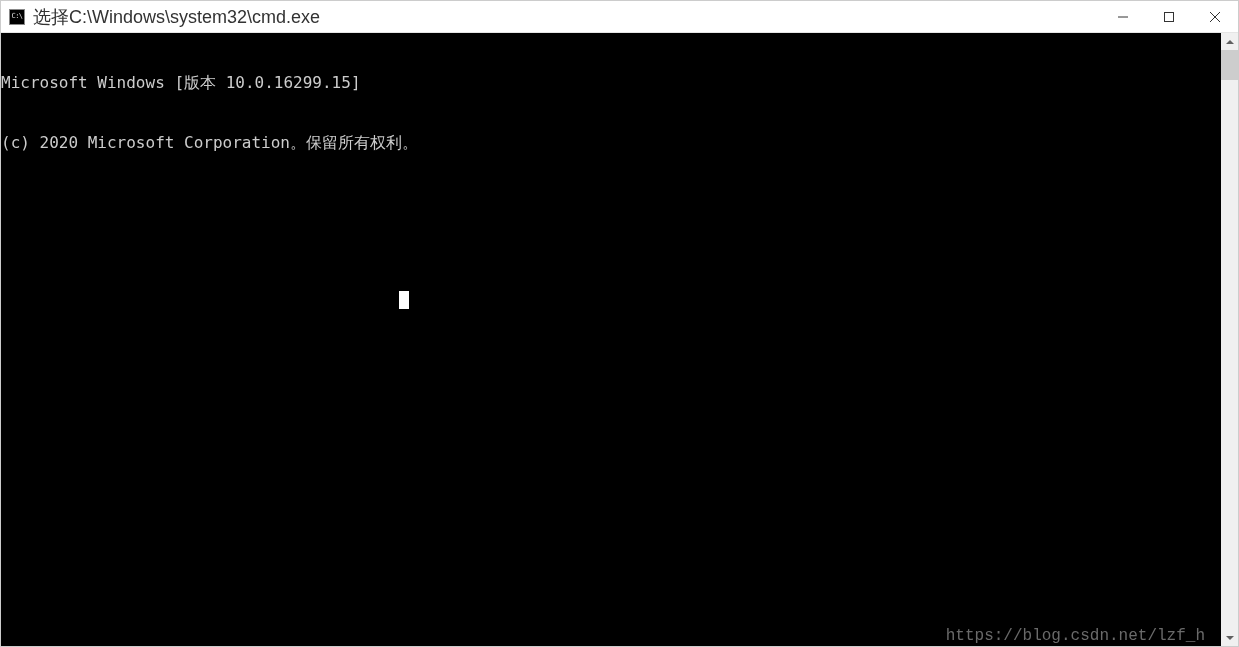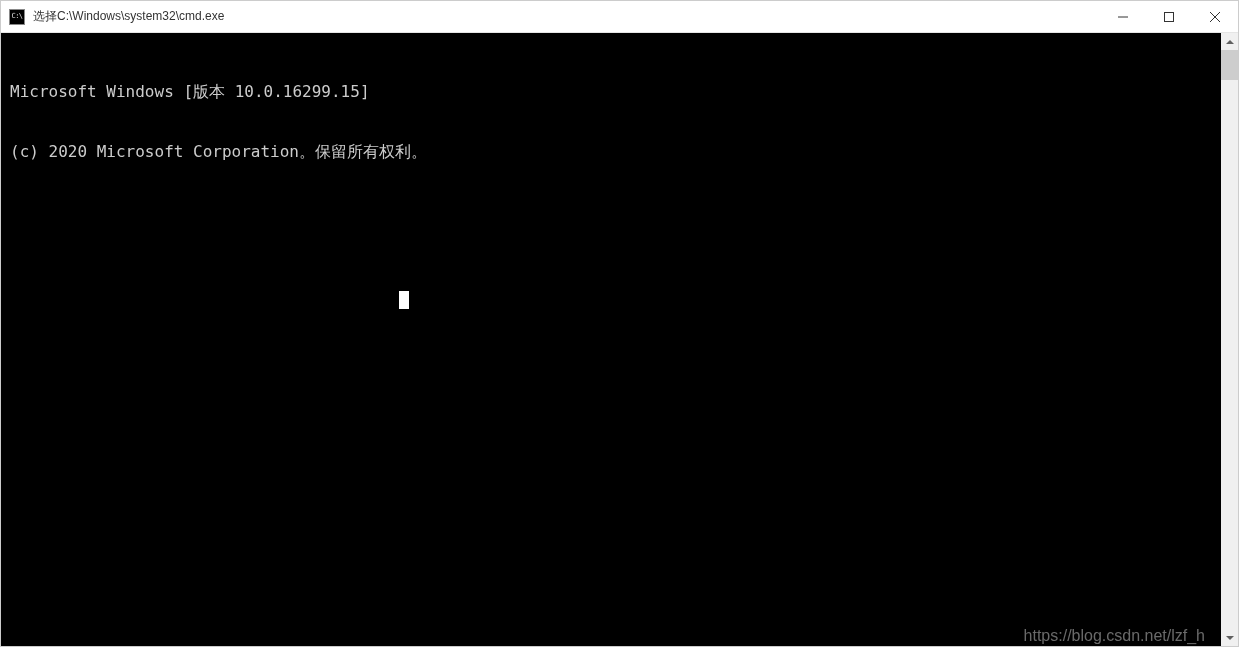--- a/index.html
+++ b/index.html
@@ -44,21 +44,21 @@
     }
     .app-icon-text {
       color: #dddddd;
       font-size: 7px;
       font-family: "Consolas", monospace;
       line-height: 1;
       letter-spacing: -0.5px;
     }
     .title-text {
       flex: 1;
-      font-size: 12px;
+      font-size: 18px;
       color: #333333;
       padding-left: 2px;
       white-space: nowrap;
       overflow: hidden;
     }
     .window-controls {
       display: flex;
       height: 100%;
     }
     .win-btn {
@@ -81,21 +81,21 @@
       position: relative;
       overflow: hidden;
     }
     .terminal {
       flex: 1;
       background: #000000;
       color: #cccccc;
       font-family: "NSimSun", "SimSun", "Consolas", monospace;
       font-size: 16px;
       line-height: 20px;
-      padding: 9px;
+      padding: 0;
       position: relative;
       white-space: pre;
       overflow: hidden;
     }
     .terminal-line {
       white-space: pre;
     }
     .cursor-block {
       position: absolute;
       width: 10px;
@@ -140,21 +140,21 @@
       border-bottom: 4px solid #606060;
     }
     .scroll-down .scroll-arrow {
       border-top: 4px solid #606060;
     }
     .watermark {
       position: absolute;
       right: 16px;
       bottom: 0px;
       color: #6a6a6a;
-      font-family: Liberation Sans, sans-serif;
+      font-family: Liberation Mono, monospace;
       font-size: 16px;
       white-space: nowrap;
       pointer-events: none;
     }
   </style>
 </head>
 <body>
 
 <div class="window">
   <div class="titlebar">

